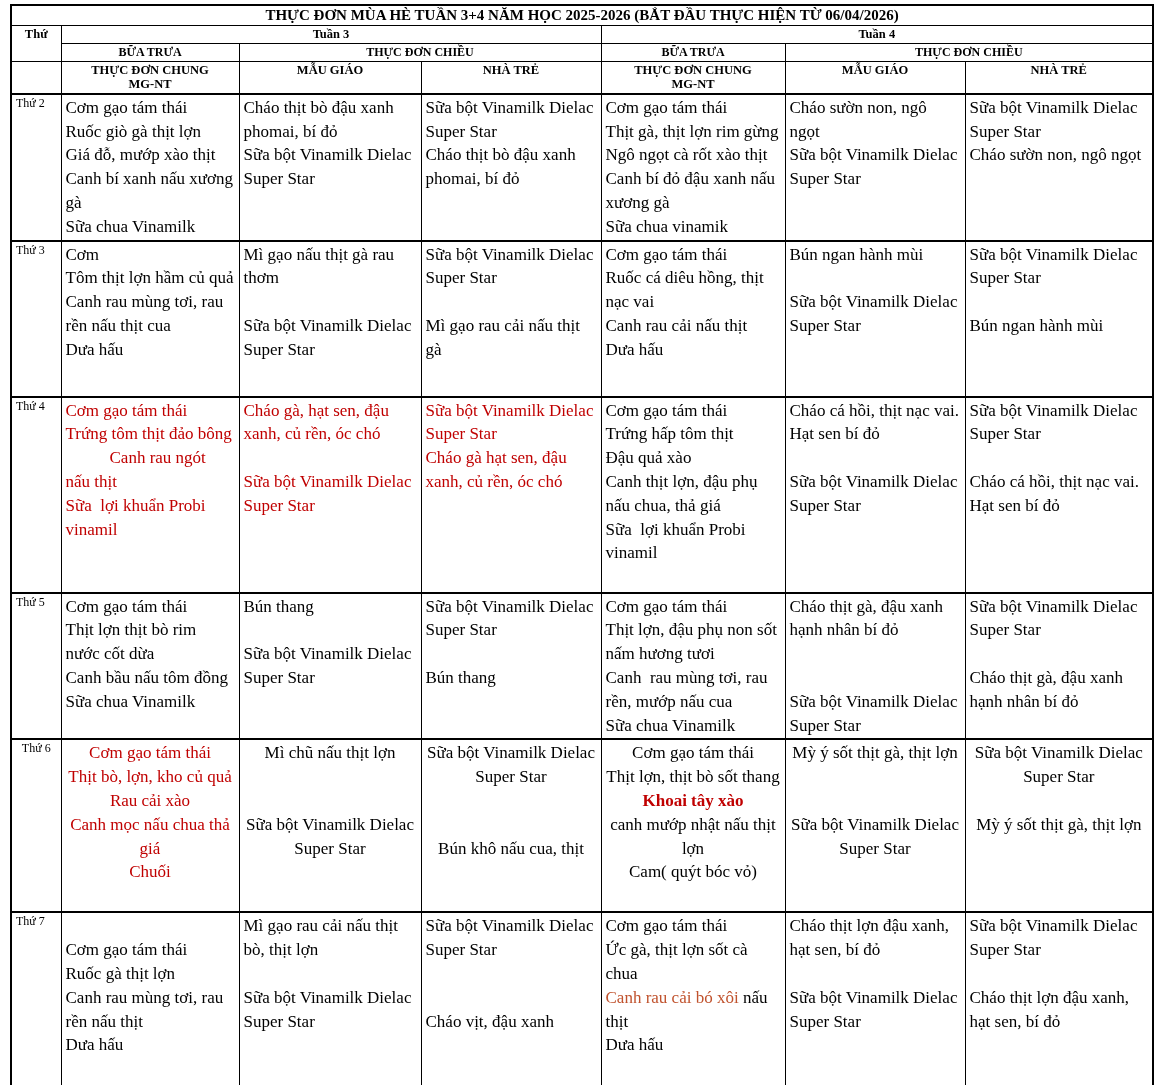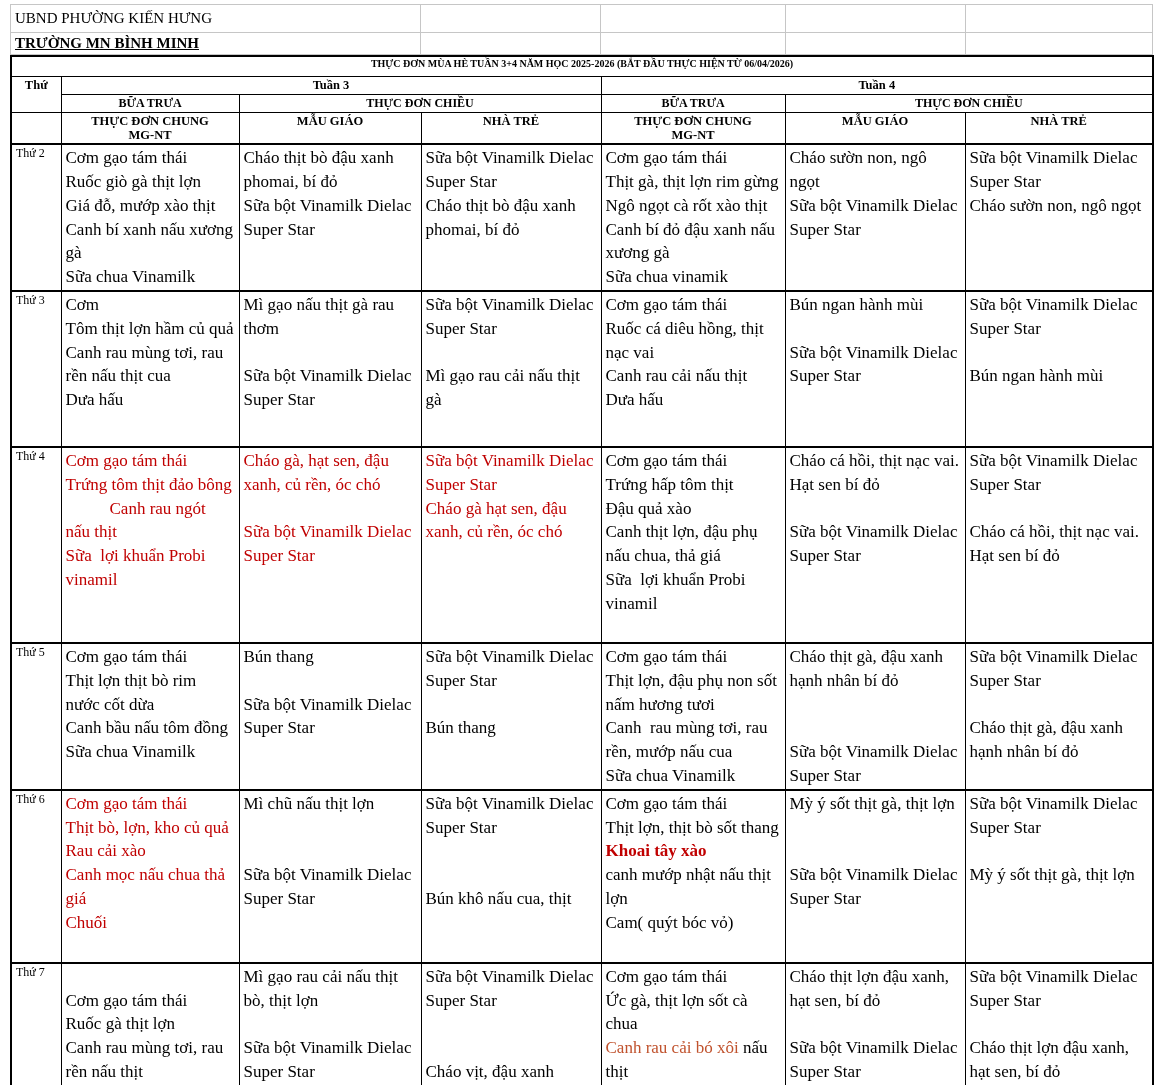--- a/index.html
+++ b/index.html
@@ -17,75 +17,50 @@
   table.toprows { border-collapse: collapse; table-layout: fixed; width: 1142px; }
   table.toprows td { border: 1px solid #c6c6c6; padding: 0 4px; overflow: hidden; white-space: nowrap; }
   .org-cell   { height: 28px; font-size: 15px; }
   .school-cell{ height: 22px; font-size: 15px; font-weight: bold; text-decoration: underline; }
 
   
   table.menu { border-collapse: collapse; table-layout: fixed; width: 1142px; border: 2px solid #000; }
   table.menu td { border: 1px solid #000; padding: 1px 4px; vertical-align: top; }
 
   .title-row td {
-    height: 20px; text-align: center; font-weight: bold; font-size: 10px;
+    height: 20px; text-align: center; font-weight: bold; font-size: 15px;
     border-bottom-width: 2px; padding: 1px 0; white-space: nowrap; overflow: hidden; margin-top: 28px;
   }
   .hdr td { text-align: center; font-weight: bold; font-size: 12.5px; vertical-align: middle; padding: 0 2px; }
   .hdr1 td { height: 18px; margin-left: 40px; }
   .hdr2 td { height: 14px; font-size: 12px; border-bottom-width: 2px; }
   .hdr3 td { height: 30px; border-bottom-width: 2px; line-height: 1.15; }
 
   tbody.days td { border-bottom-width: 2px; border-top-width: 2px; }
   td.day-label { vertical-align: middle; font-size: 12px; padding-left: 5px; }
   td.menu-cell { font-size: 17px; line-height: 1.4; }
   .line { white-space: pre-wrap; min-height: 15.8px; }
 
   tbody.days tr:nth-child(1) { height: 120px; }
   tbody.days tr:nth-child(2) { height: 156px; }
   tbody.days tr:nth-child(3) { height: 196px; }
   tbody.days tr:nth-child(4) { height: 137px; }
-  tbody.days tr:nth-child(5) { height: 173px; }
+  tbody.days tr:nth-child(5) { height: 173px; text-align: center; }
   tbody.days tr:nth-child(6) { height: 176px; }
 
   
   .ghost-row { display: flex; height: 16px; }
   .ghost-row .g { border-right: 1px solid #b0b0b0; height: 100%; }
   .ghost-row .g:first-child { border-left: 1px solid #b0b0b0; }
 </style>
 </head>
 <body>
 
 <div class="sheet">
 
-  <table class="toprows">
-    <colgroup>
-      <col style="width:410px">
-        <col style="width:180px">
-        <col style="width:185px">
-        <col style="width:180px">
-        <col style="width:187px">
-    </colgroup>
-    <tbody>
-        <tr>
-      <td class="org-cell">UBND PHƯỜNG KIẾN HƯNG</td>
-      <td></td>
-      <td></td>
-      <td></td>
-      <td></td>
-    </tr>
-    <tr>
-      <td class="school-cell">TRƯỜNG MN BÌNH MINH</td>
-      <td></td>
-      <td></td>
-      <td></td>
-      <td></td>
-    </tr>
-  </tbody>
-    </table>
 
   <table class="menu">
     <colgroup>
       <col style="width:50px">
         <col style="width:178px">
         <col style="width:182px">
         <col style="width:180px">
       <col style="width:184px">
         <col style="width:180px">
         <col style="width:188px">

